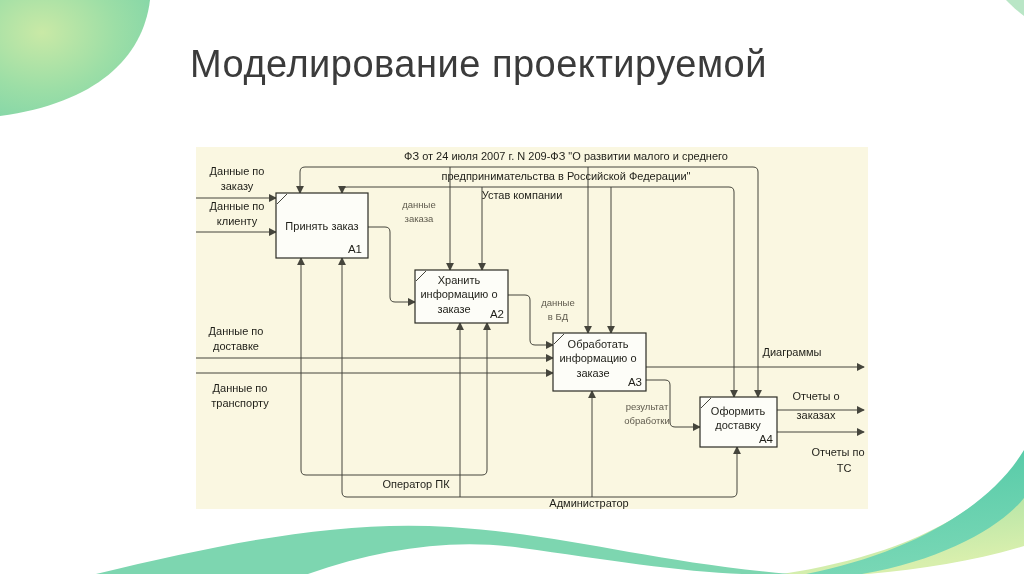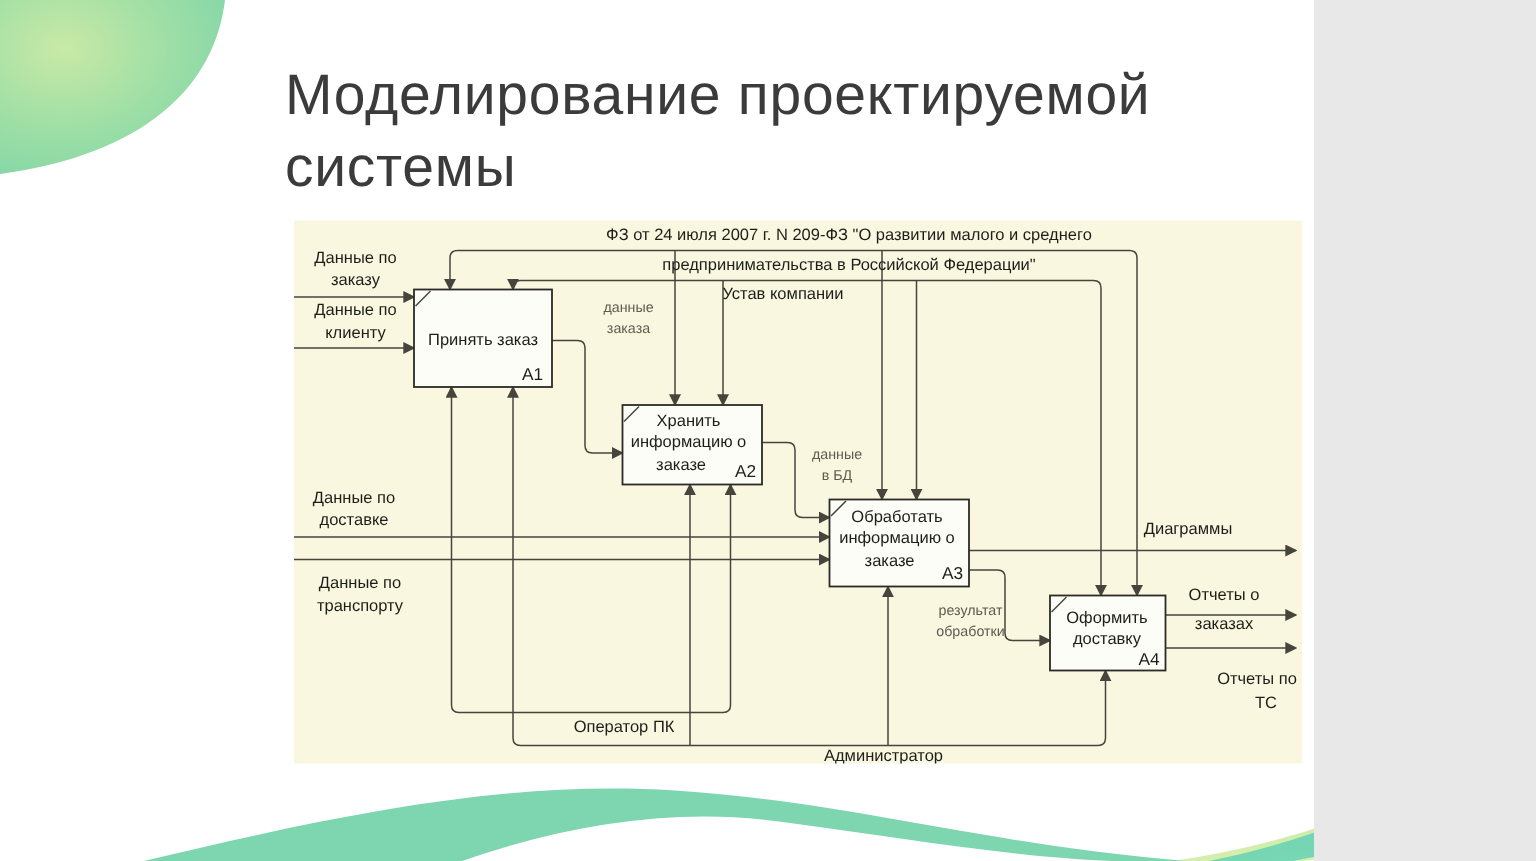--- a/index.html
+++ b/index.html
@@ -1,16 +1,16 @@
 <!DOCTYPE html>
 <html><head>
 <meta charset="utf-8">
 <style>
   html,body{margin:0;padding:0;background:#e8e8e8;}
-  .slide{position:relative;width:876px;height:574px;background:#ffffff;overflow:hidden;
+  .slide{position:relative;width:1024px;height:574px;background:#ffffff;overflow:hidden;
          font-family:"Liberation Sans", sans-serif;}
   .deco{position:absolute;left:0;top:0;width:1024px;height:574px;z-index:0;}
   .title{position:absolute;left:190px;top:40px;z-index:2;color:#3b3b3b;
          font-size:38px;line-height:48px;font-weight:400;letter-spacing:.5px;}
   .panel{position:absolute;left:196px;top:147px;width:672px;height:362px;
          background:#FAF7E1;z-index:1;}
   .panel svg{display:block;}
   .dtext{font-family:"Liberation Sans", sans-serif;font-size:11px;fill:#1e1e18;}
   .dsmall{font-family:"Liberation Sans", sans-serif;font-size:9.5px;fill:#5f5b4e;}
   .boxid{font-family:"Liberation Sans", sans-serif;font-size:11.5px;fill:#1e1e18;}
@@ -42,21 +42,20 @@
     <path d="M1006,0 H1024 V16 C1017,11 1011,5 1006,0 Z" fill="#b9e6c6"></path>
     <path d="M1024,452 C982,520 888,558 782,574 L1024,574 Z" fill="url(#gLight)"></path>
     <path d="M1024,546 C978,560 924,569 868,574 L1024,574 Z" fill="#ffffff"></path>
     <path d="M1024,450 C988,510 906,554 806,574 L862,574 C944,560 1002,526 1024,498 Z" fill="url(#gTeal)"></path>
     <path d="M96,574 C230,542 340,520 450,527 C570,535 650,562 790,574 Z" fill="#7dd6b0"></path>
     <path d="M308,574 C380,549 452,538 522,548 C602,559 682,572 742,574 Z" fill="#ffffff"></path>
   </svg>
 
   <div class="title">
     <div>Моделирование проектируемой</div>
-    <div>системы</div>
   </div>
 
   <div class="panel">
     <svg width="672" height="362" viewBox="0 0 672 362">
       <defs>
         <marker id="ah" viewBox="0 0 9 9" refX="8" refY="4.5" markerWidth="8" markerHeight="8" orient="auto">
           <path d="M0,0 L9,4.5 L0,9 Z" fill="#45453c"></path>
         </marker>
         <marker id="ahs" viewBox="0 0 9 9" refX="8" refY="4.5" markerWidth="8" markerHeight="8" orient="auto-start-reverse">
           <path d="M0,0 L9,4.5 L0,9 Z" fill="#45453c"></path>

